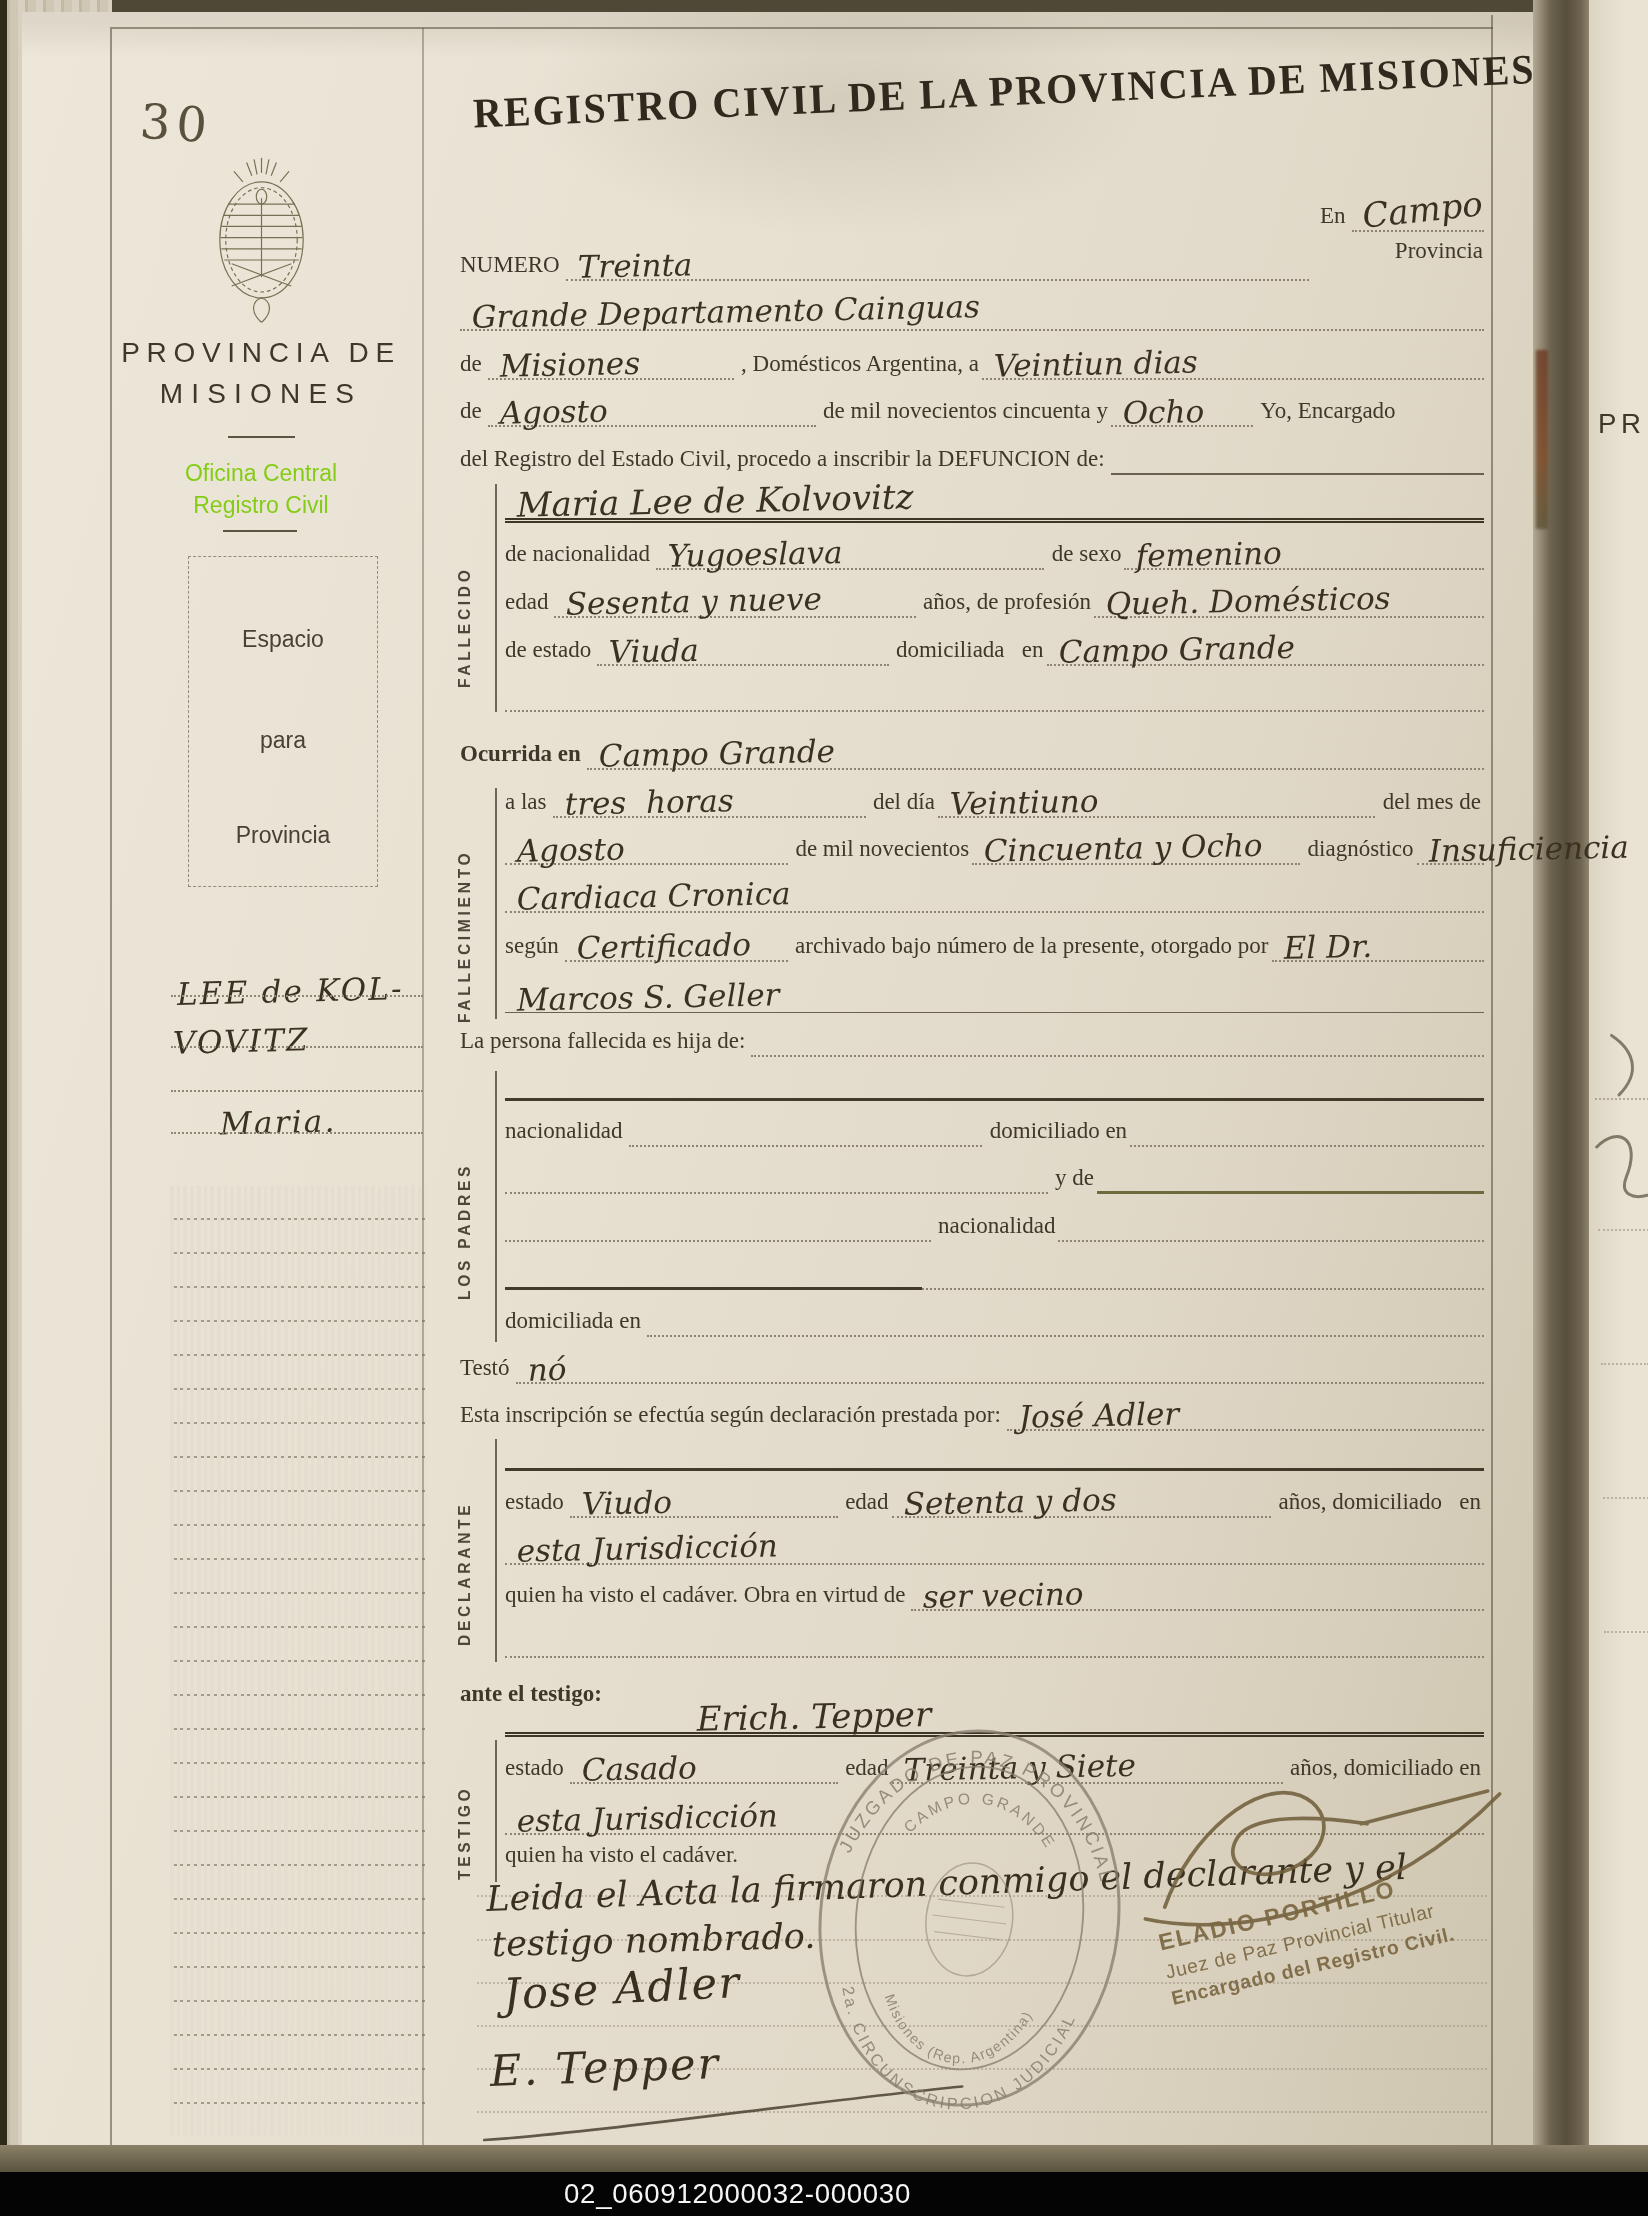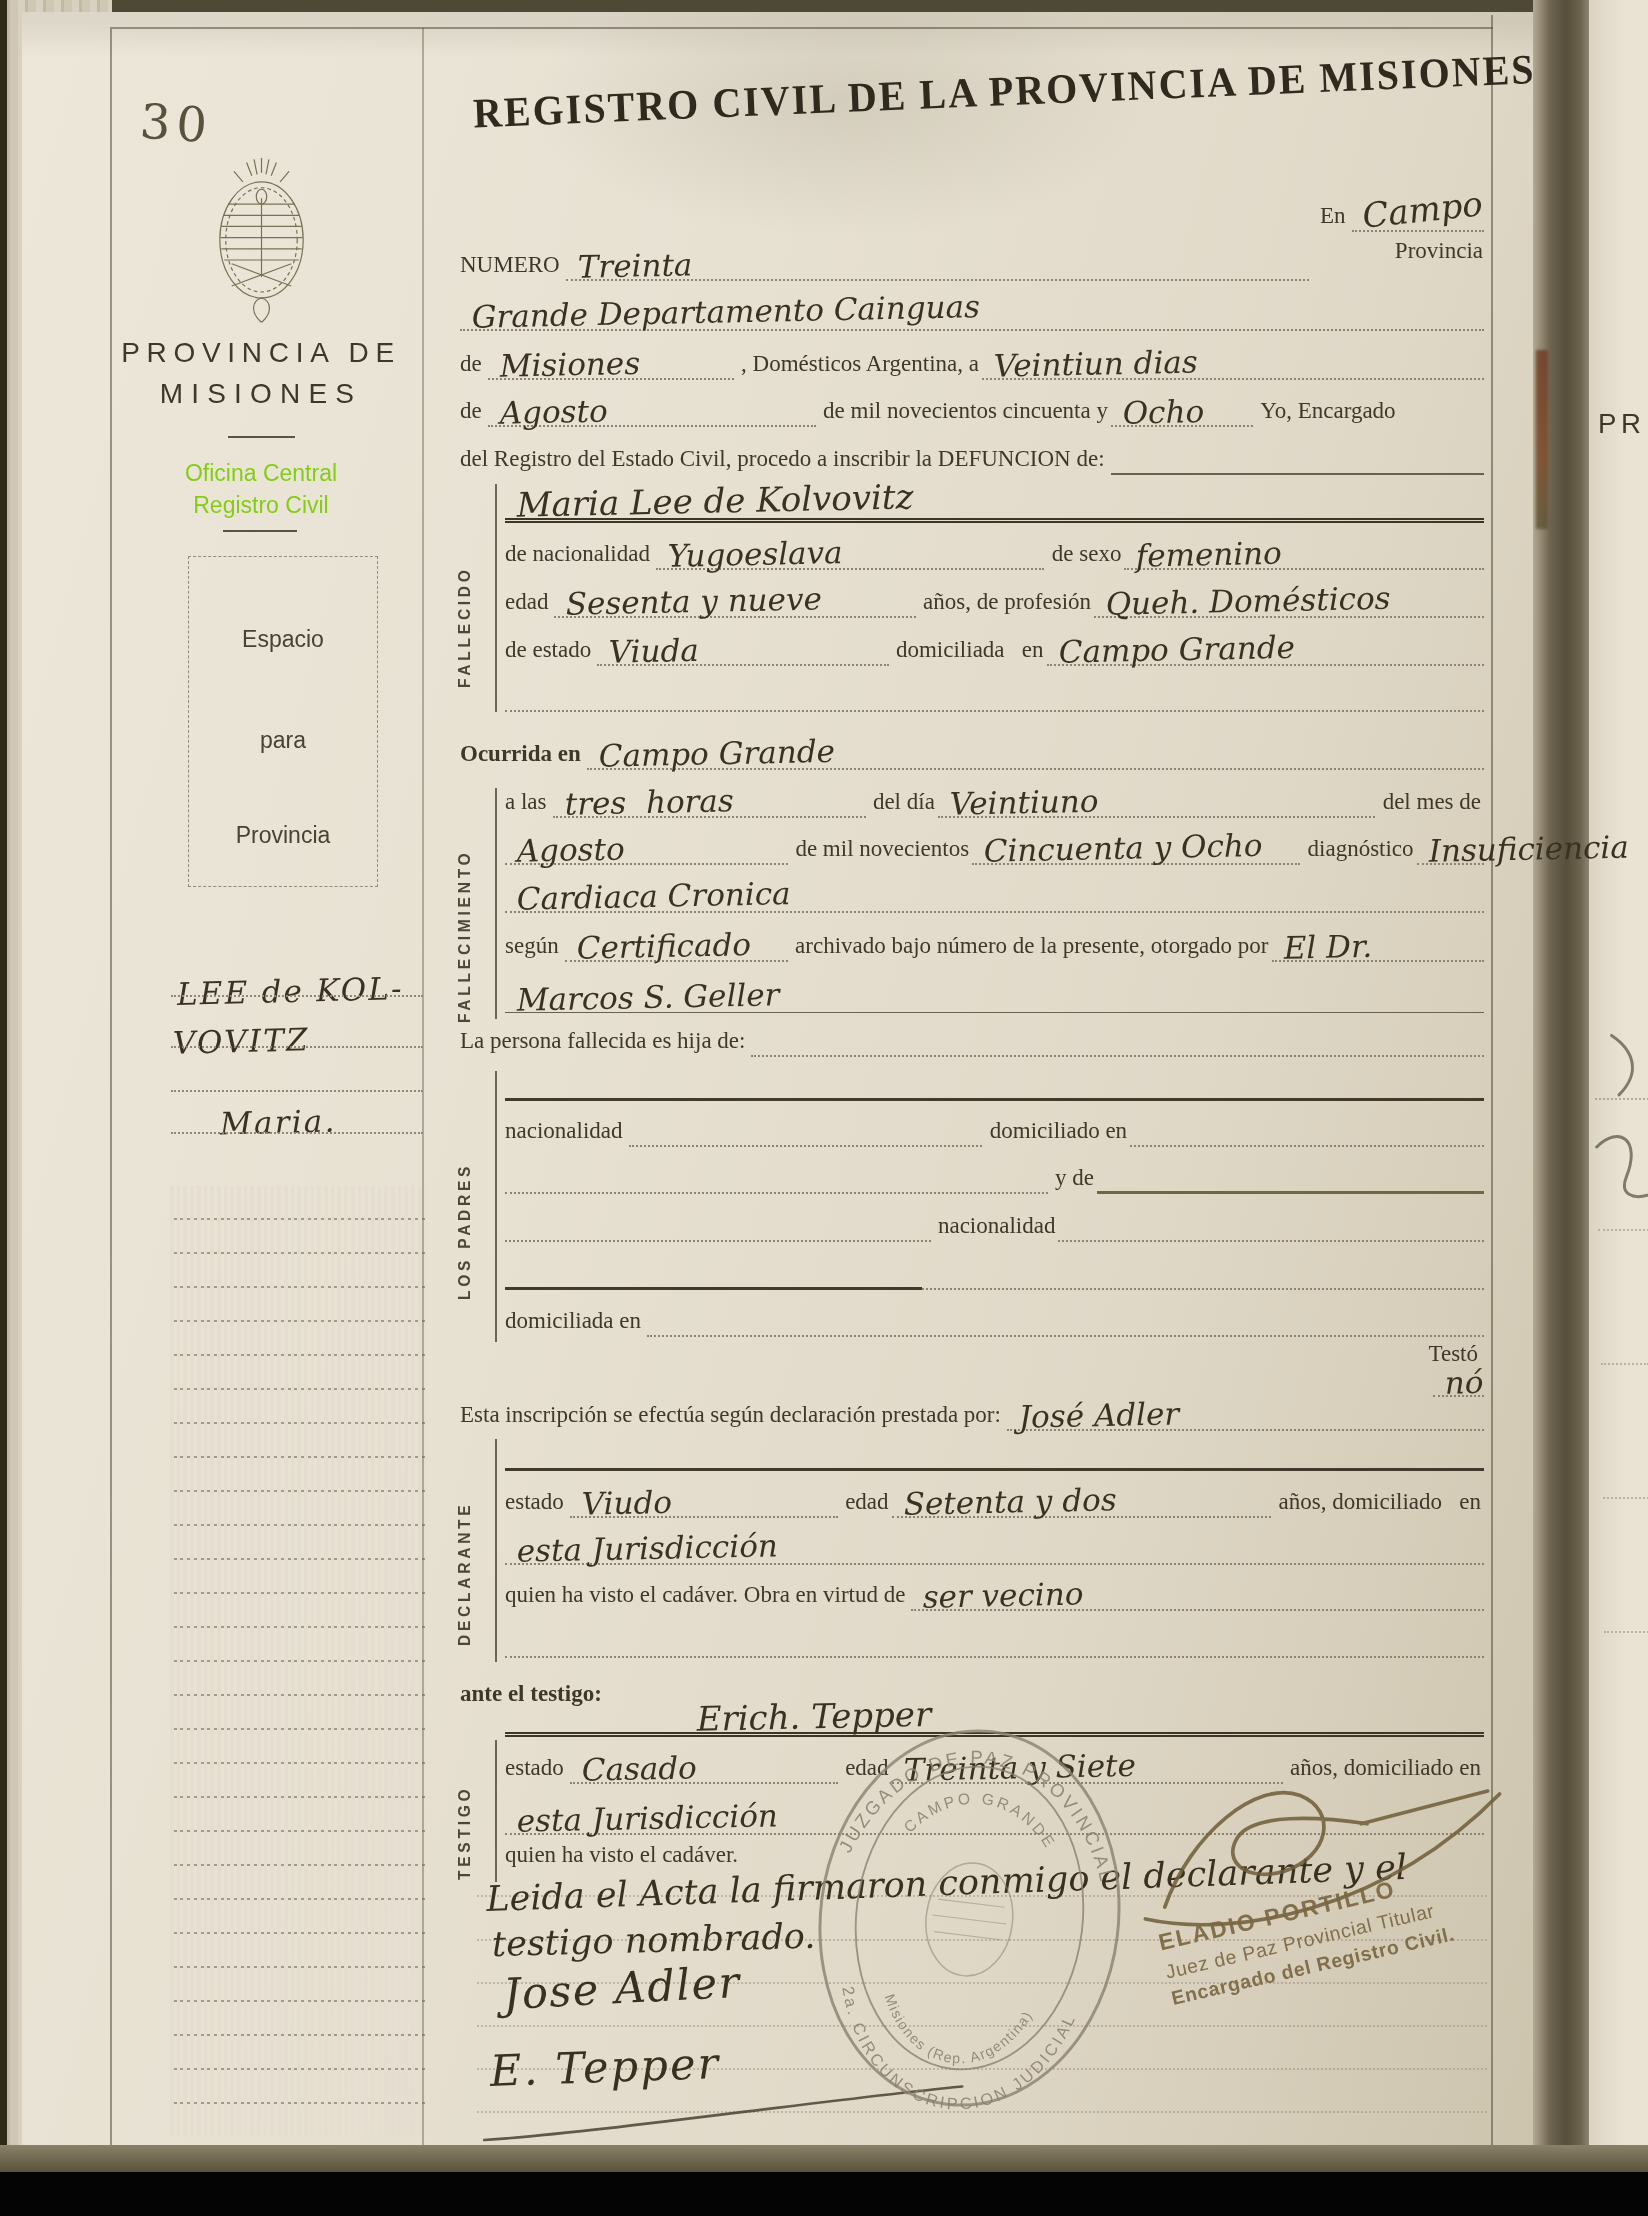--- a/index.html
+++ b/index.html
@@ -344,21 +344,21 @@
   <div class="row" style="top:1247px;left:505px;right:165px;">
     <span class="fill heavy" style="flex:0 0 417px;"></span>
     <span class="fill"></span>
   </div>
 
   <div class="row" style="top:1294px;left:505px;right:165px;">
     <span class="lbl">domiciliada en</span>
     <span class="fill"></span>
   </div>
 
-  <div class="row" style="top:1341px;left:460px;right:165px;flex-direction:column;">
+  <div class="row" style="top:1341px;left:460px;right:165px;">
     <span class="lbl">Testó</span>
     <span class="fill">
         <span class="hw">nó</span>
       </span>
   </div>
 
   <div class="row" style="top:1388px;left:460px;right:165px;">
     <span class="lbl">Esta inscripción se efectúa según declaración prestada por:</span>
     <span class="fill">
         <span class="hw">José Adler</span>
@@ -497,15 +497,16 @@
     </g>
   </svg>
   <div class="mrule" style="left:1595px;top:1098px;width:54px;opacity:.6;"></div>
   <div class="mrule" style="left:1598px;top:1229px;width:51px;opacity:.5;"></div>
   <div class="mrule" style="left:1601px;top:1363px;width:48px;opacity:.5;"></div>
   <div class="mrule" style="left:1603px;top:1497px;width:46px;opacity:.5;"></div>
   <div class="mrule" style="left:1604px;top:1631px;width:45px;opacity:.5;"></div>
 
   <div class="page-bottom"></div>
   <div class="footer-bar"></div>
+  <div class="footer-code">02_060912000032-000030</div>
 
 </div>
 
 
 </body></html>

